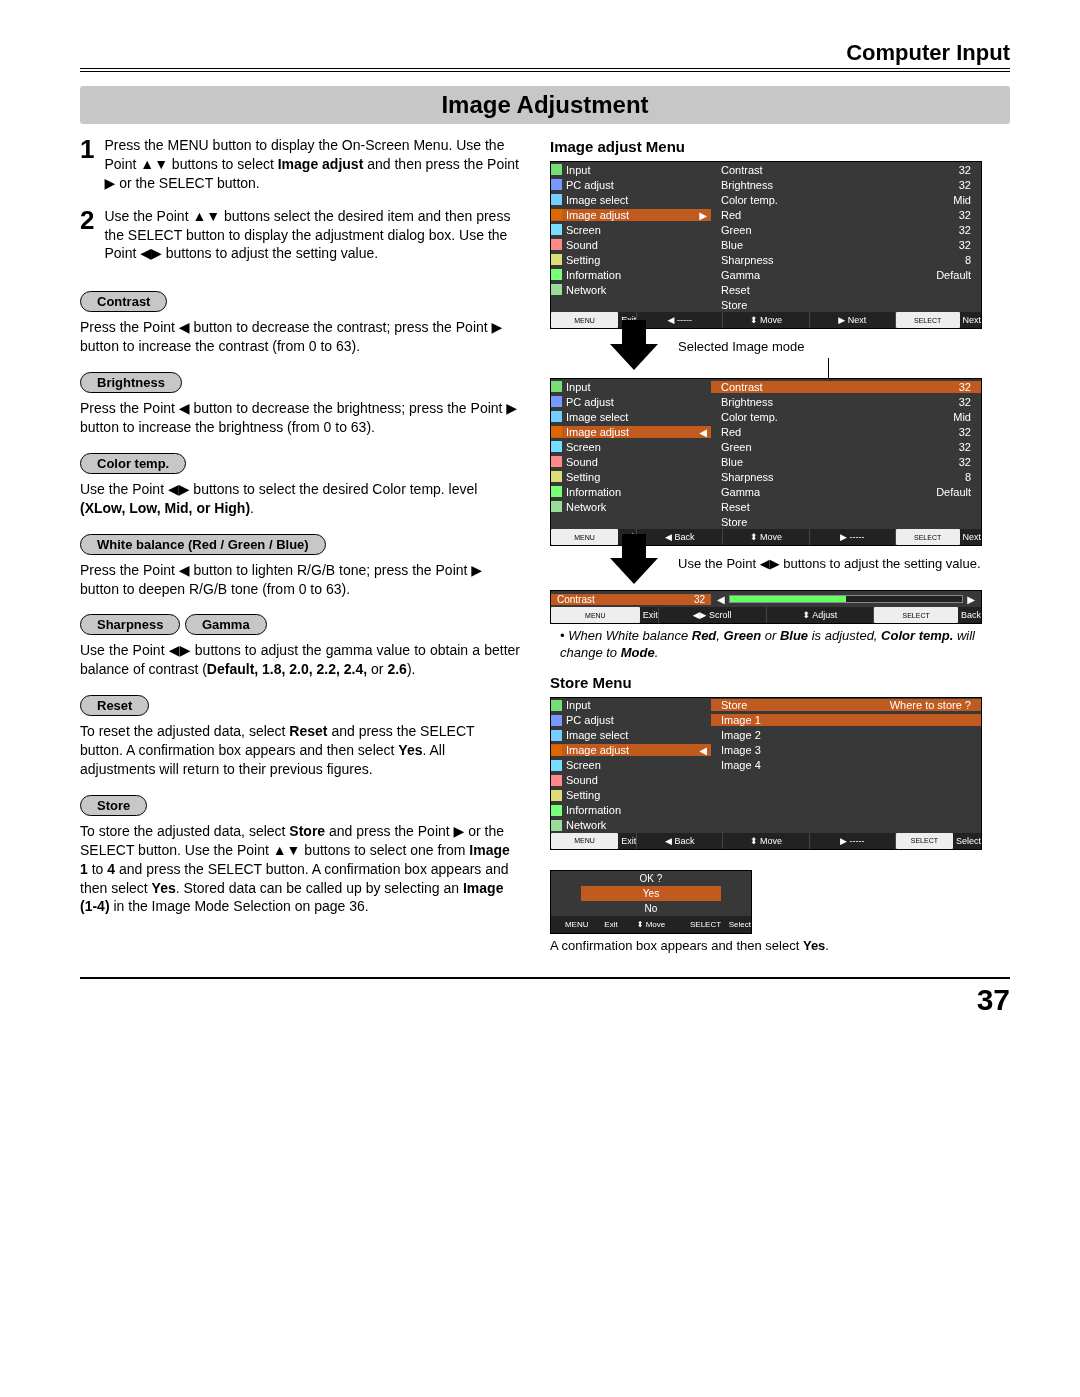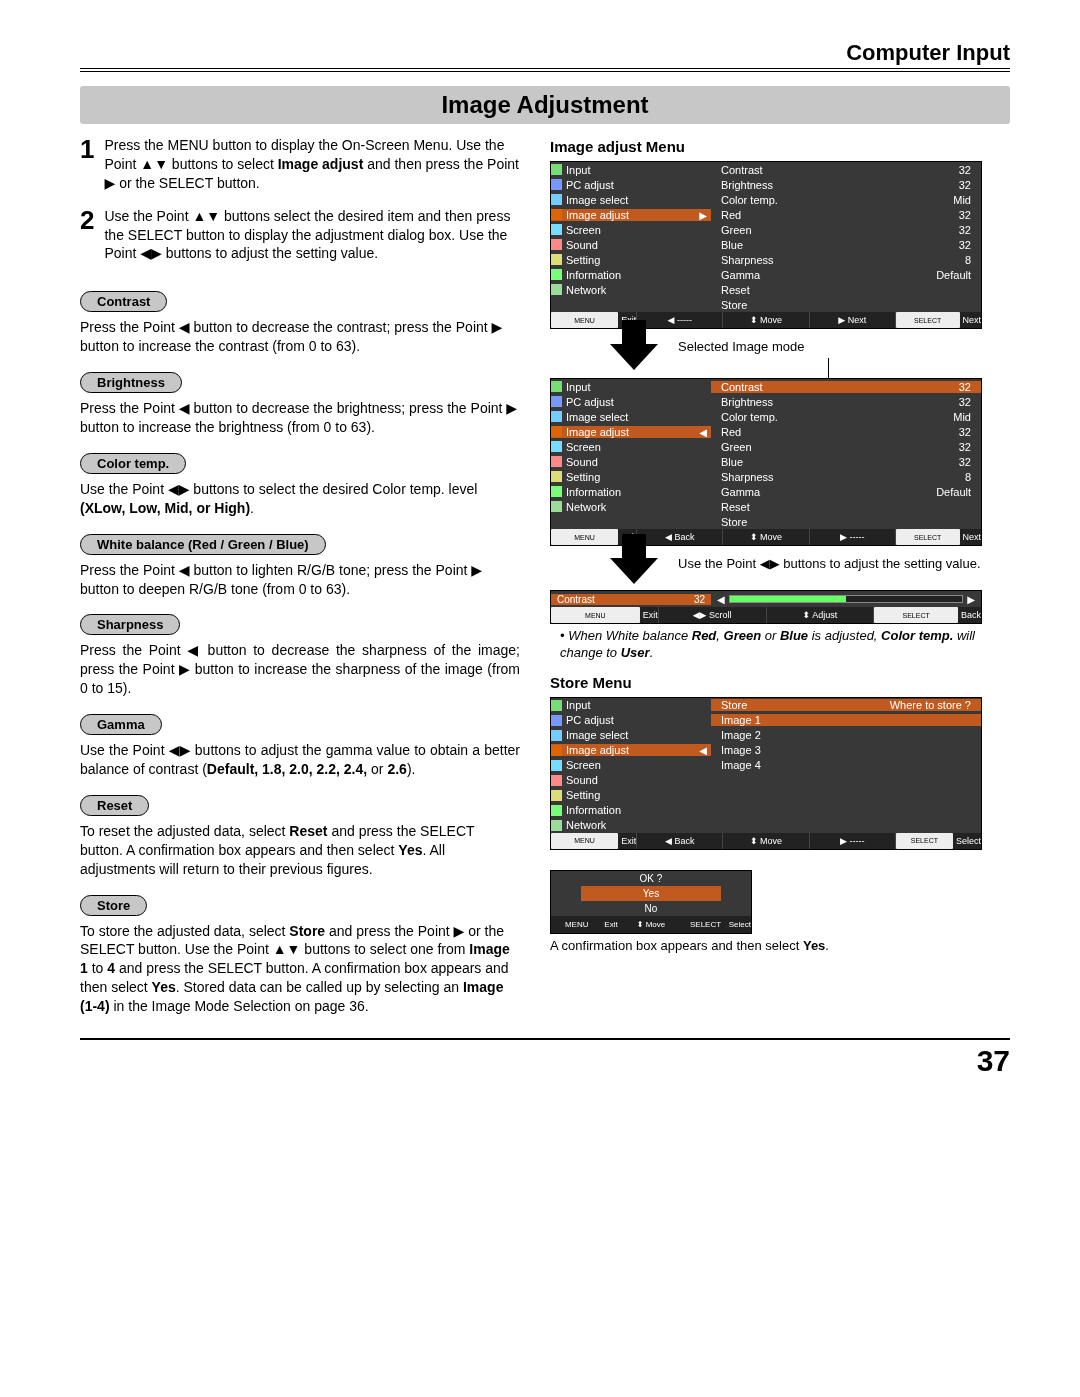--- a/index.html
+++ b/index.html
@@ -282,21 +282,20 @@
 
       <div class="pill">Color temp.</div>
       <div class="para">
         <span>Use the Point ◀▶ buttons to select the desired Color temp. level </span><b>(XLow, Low, Mid, or High)</b><span>.</span>
       </div>
 
       <div class="pill">White balance (Red / Green / Blue)</div>
       <div class="para">Press the Point ◀ button to lighten R/G/B tone; press the Point ▶ button to deepen R/G/B tone (from 0 to 63).</div>
 
       <div class="pill">Sharpness</div>
-      <div class="para justify">Press the Point ◀ button to decrease the sharpness of the image; press the Point ▶ button to increase the sharpness of the image (from 0 to 15).</div>
 
       <div class="pill">Gamma</div>
       <div class="para justify">
         <span>Use the Point ◀▶ buttons to adjust the gamma value to obtain a better balance of contrast (</span><b>Default, 1.8, 2.0, 2.2, 2.4,</b><span> or </span><b>2.6</b><span>).</span>
       </div>
 
       <div class="pill">Reset</div>
       <div class="para">
         <span>To reset the adjusted data, select </span><b>Reset</b><span> and press the SELECT button. A confirmation box appears and then select </span><b>Yes</b><span>. All adjustments will return to their previous figures.</span>
       </div>
@@ -579,21 +578,21 @@
         </div>
         <div class="osd-footer" id="footerSlider">
             <span><span class="btn-label">MENU</span> Exit</span>
             <span>◀▶ Scroll</span>
             <span>⬍ Adjust</span>
             <span><span class="btn-label">SELECT</span> Back</span>
           </div>
       </div>
 
       <div class="note-text">
-        • <span>When White balance </span><b>Red</b><span>, </span><b>Green</b><span> or </span><b>Blue</b><span> is adjusted, </span><b>Color temp.</b><span> will change to </span><b>User</b><span>.</span>
+        • <span>When White balance </span><b>Red</b><span>, </span><b>Green</b><span> or </span><b>Blue</b><span> is adjusted, </span><b>Color temp.</b><span> will change to </span><b>Mode</b><span>.</span>
       </div>
 
       <div class="sub-heading">Store Menu</div>
       <div class="osd" id="osd3">
           <div class="osd-row">
       <div class="osd-left ">
         <span class="osd-icon" style="background:#7d7"></span>
         <span>Input</span>
         <span style="margin-left:auto;margin-right:4px"></span>
       </div>

